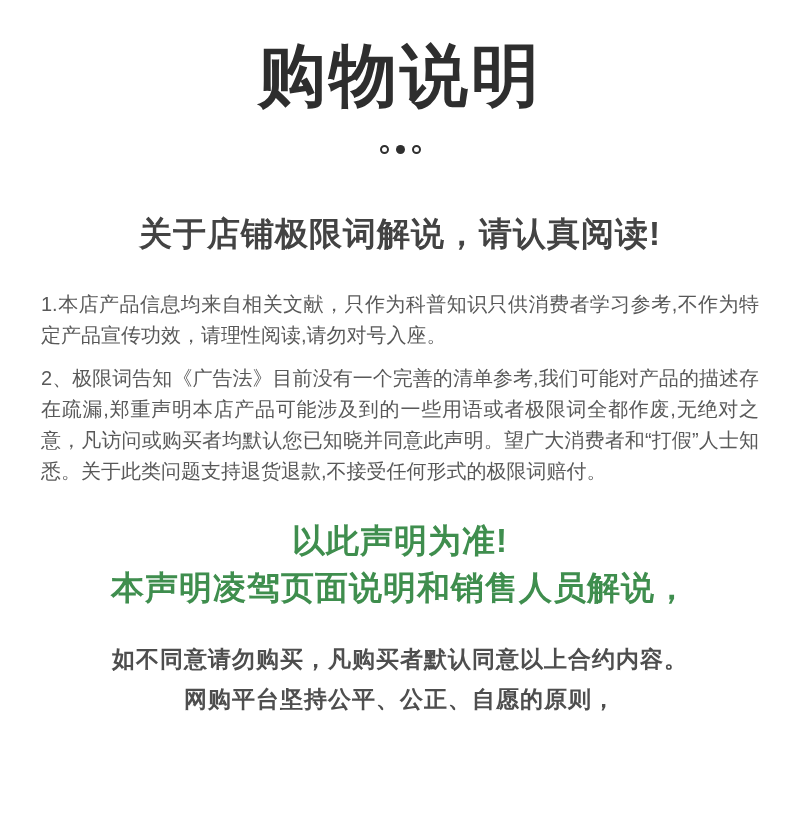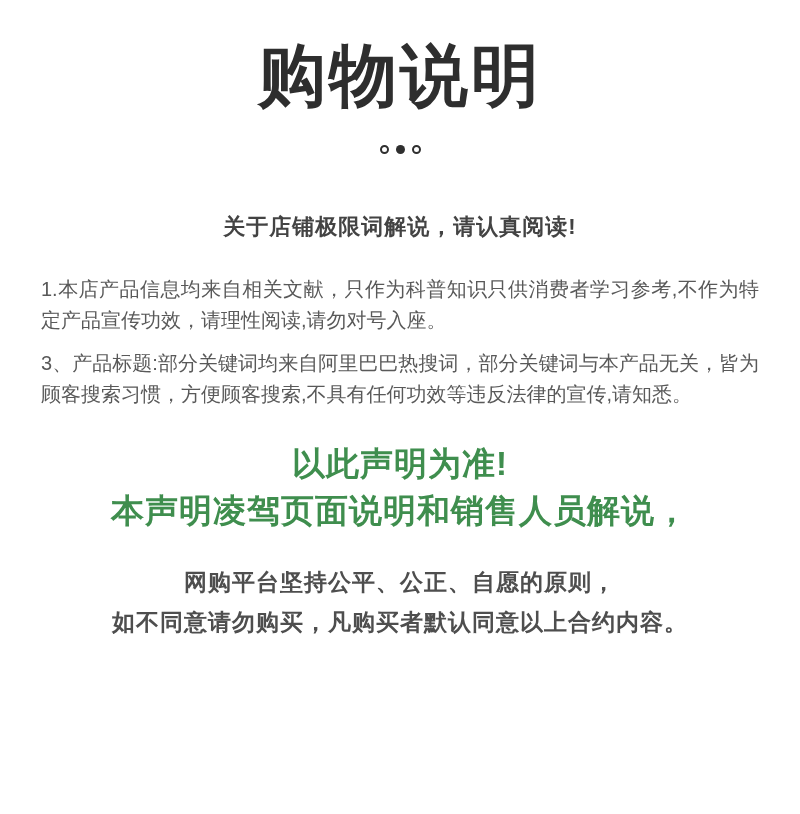--- a/index.html
+++ b/index.html
@@ -37,21 +37,21 @@
     height: 9px;
     border-radius: 50%;
     box-sizing: border-box;
     cursor: pointer;
   }
   .dot.outline { border: 2px solid #2f2f2f; background: transparent; }
   .dot.filled  { background: #2f2f2f; }
   .section-subtitle {
     margin-top: 58px;
     text-align: center;
-    font-size: 22px;
+    font-size: 33px;
     font-weight: bold;
     color: #434343;
     letter-spacing: 1px;
   }
   .disclaimer {
     margin-top: 32px;
     padding: 0 29px;
     font-size: 20px;
     line-height: 31px;
     color: #595959;
@@ -87,26 +87,26 @@
   <div class="carousel-dots">
     <span class="dot outline"></span>
     <span class="dot filled"></span>
     <span class="dot outline"></span>
   </div>
 
   <div class="section-subtitle">关于店铺极限词解说，请认真阅读!</div>
 
   <div class="disclaimer">
     <p>1.本店产品信息均来自相关文献，只作为科普知识只供消费者学习参考,不作为特定产品宣传功效，请理性阅读,请勿对号入座。</p>
-    <p>3、产品标题:部分关键词均来自阿里巴巴热搜词，部分关键词与本产品无关，皆为顾客搜索习惯，方便顾客搜索,不具有任何功效等违反法律的宣传,请知悉。</p>
+    <p>2、极限词告知《广告法》目前没有一个完善的清单参考,我们可能对产品的描述存在疏漏,郑重声明本店产品可能涉及到的一些用语或者极限词全都作废,无绝对之意，凡访问或购买者均默认您已知晓并同意此声明。望广大消费者和“打假”人士知悉。关于此类问题支持退货退款,不接受任何形式的极限词赔付。</p>
   </div>
 
   <div class="green-statement">
     <div>以此声明为准!</div>
     <div>本声明凌驾页面说明和销售人员解说，</div>
   </div>
 
   <div class="footer-note">
+    <div>如不同意请勿购买，凡购买者默认同意以上合约内容。</div>
     <div>网购平台坚持公平、公正、自愿的原则，</div>
-    <div>如不同意请勿购买，凡购买者默认同意以上合约内容。</div>
   </div>
 
 </div>
 
 </body></html>

